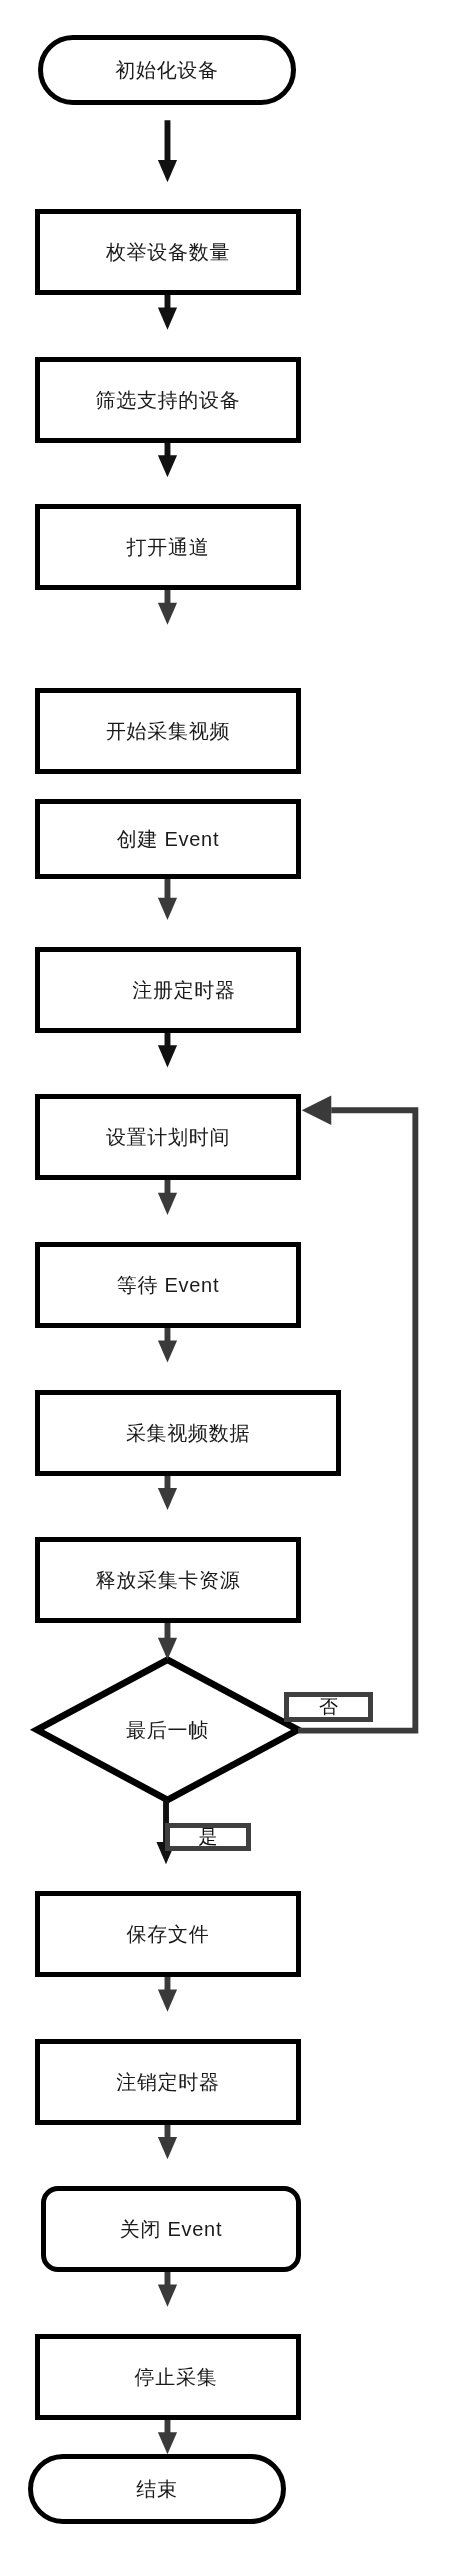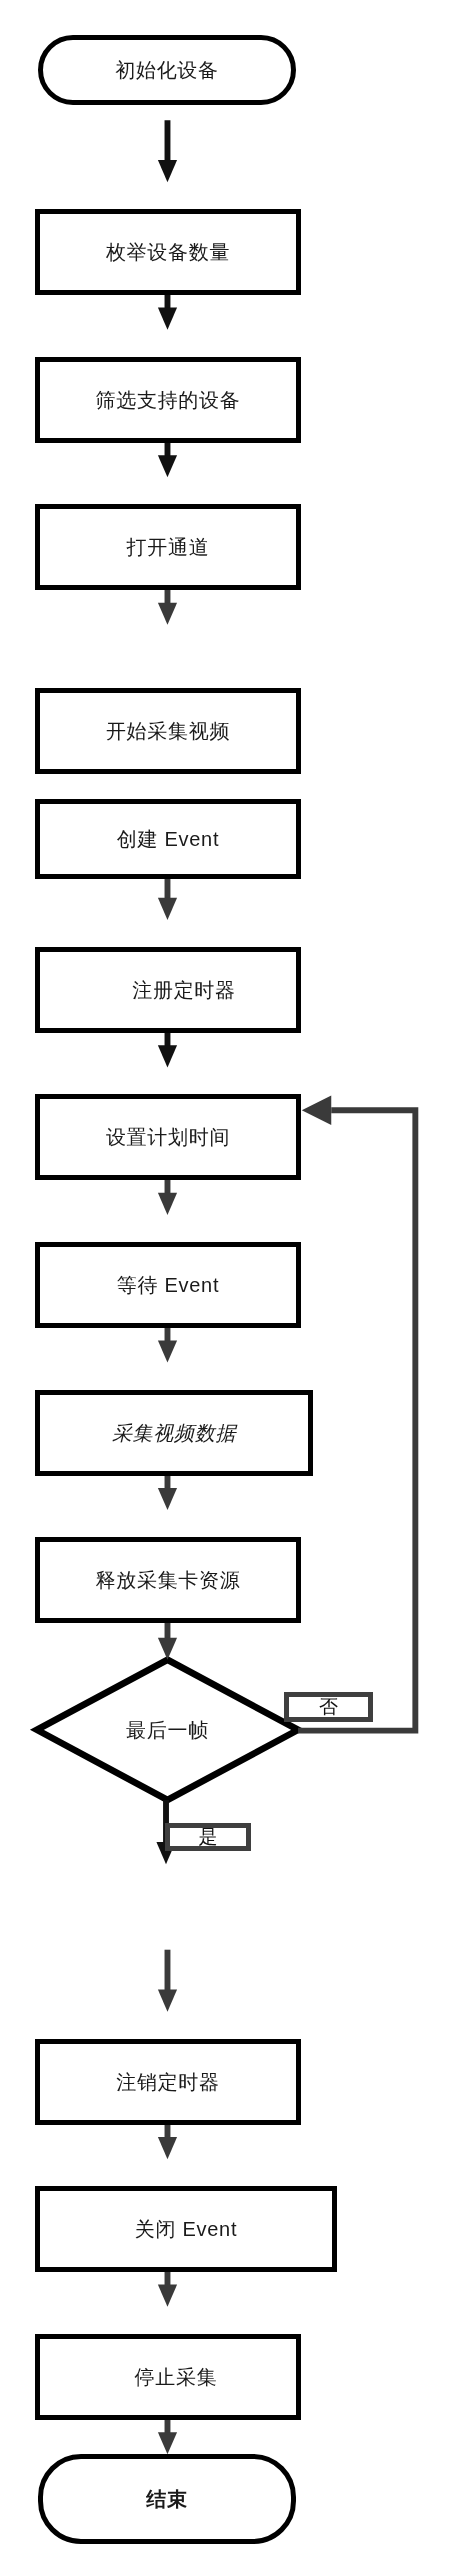--- a/index.html
+++ b/index.html
@@ -104,24 +104,25 @@
   <div id="nodes-layer">
       <div class="node terminator" style="left: 38px; top: 35px; width: 258px; height: 70px;">初始化设备</div>
       <div class="node process" style="left: 35px; top: 182px; width: 266px; height: 86px;">枚举设备数量</div>
       <div class="node process" style="left: 35px; top: 330px; width: 266px; height: 86px;">筛选支持的设备</div>
       <div class="node process" style="left: 35px; top: 477px; width: 266px; height: 86px;">打开通道</div>
       <div class="node process" style="left: 35px; top: 661px; width: 266px; height: 86px;">开始采集视频</div>
       <div class="node process" style="left: 35px; top: 772px; width: 266px; height: 80px;">创建 Event</div>
       <div class="node process" style="left: 35px; top: 920px; width: 266px; height: 86px; padding-left: 32px;">注册定时器</div>
       <div class="node process" style="left: 35px; top: 1067px; width: 266px; height: 86px;">设置计划时间</div>
       <div class="node process" style="left: 35px; top: 1215px; width: 266px; height: 86px;">等待 Event</div>
-      <div class="node process" style="left: 35px; top: 1363px; width: 278px; height: 86px; font-style: italic;">采集视频数据</div>
+      <div class="node process" style="left: 35px; top: 1363px; width: 306px; height: 86px;">采集视频数据</div>
       <div class="node process" style="left: 35px; top: 1510px; width: 266px; height: 86px;">释放采集卡资源</div>
       <div class="node decision-label" style="left: 37px; top: 1660px; width: 261px; height: 140px;">最后一帧</div>
+      <div class="node process" style="left: 35px; top: 1864px; width: 266px; height: 86px;">保存文件</div>
       <div class="node process" style="left: 35px; top: 2012px; width: 266px; height: 86px;">注销定时器</div>
-      <div class="node process" style="left: 35px; top: 2159px; width: 302px; height: 86px;">关闭 Event</div>
+      <div class="node process" style="left: 41px; top: 2159px; width: 260px; height: 86px; border-radius: 17px;">关闭 Event</div>
       <div class="node process" style="left: 35px; top: 2307px; width: 266px; height: 86px; padding-left: 16px;">停止采集</div>
-      <div class="node terminator" style="left: 38px; top: 2454px; width: 258px; height: 90px; font-weight: bold;">结束</div>
+      <div class="node terminator" style="left: 28px; top: 2454px; width: 258px; height: 70px;">结束</div>
     </div>
   <div class="edge-label" id="label-no" style="left:284px;top:1692px;width:89px;height:29.5px;">否</div>
   <div class="edge-label" id="label-yes" style="left:165px;top:1823px;width:86px;height:28px;">是</div>
 </div>
 
 
 </body></html>

